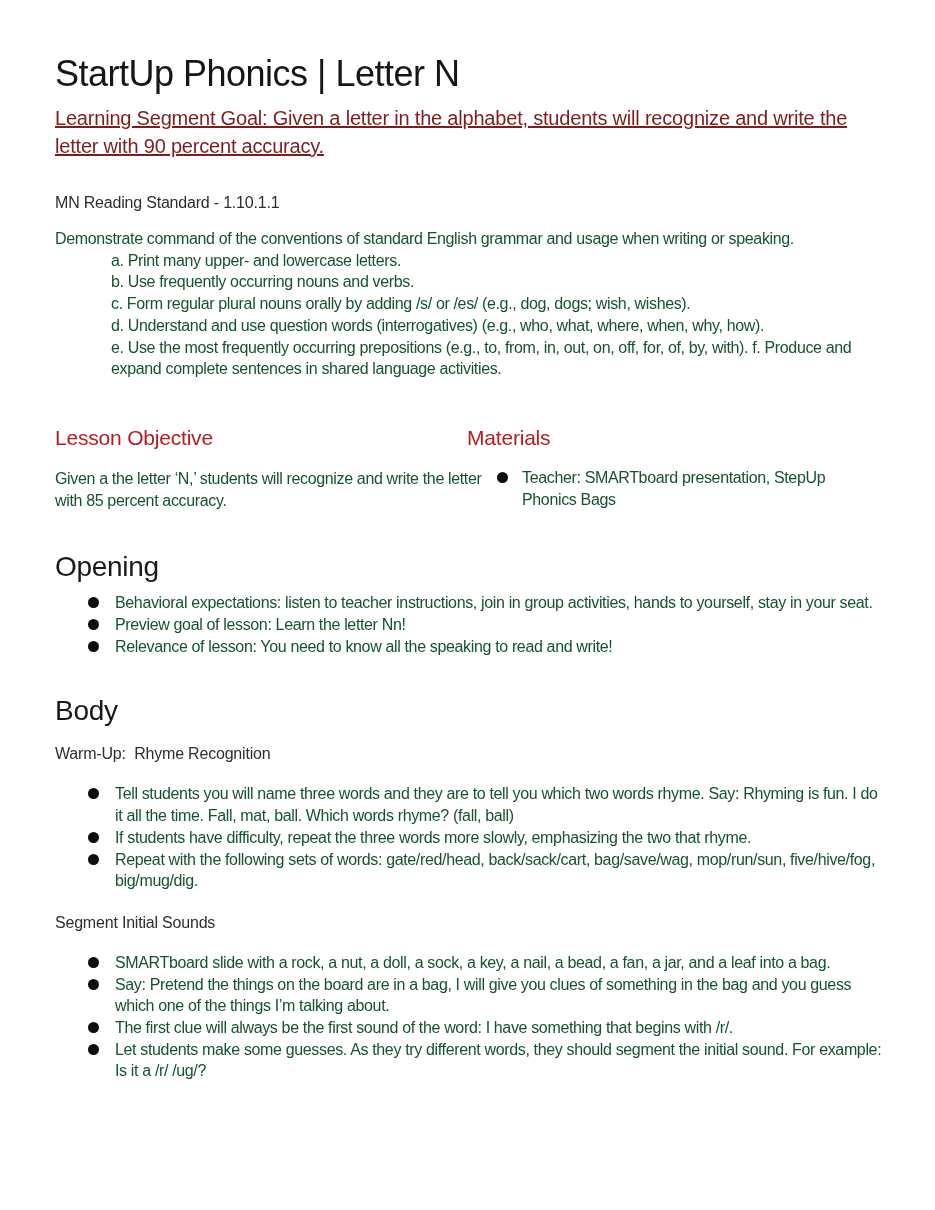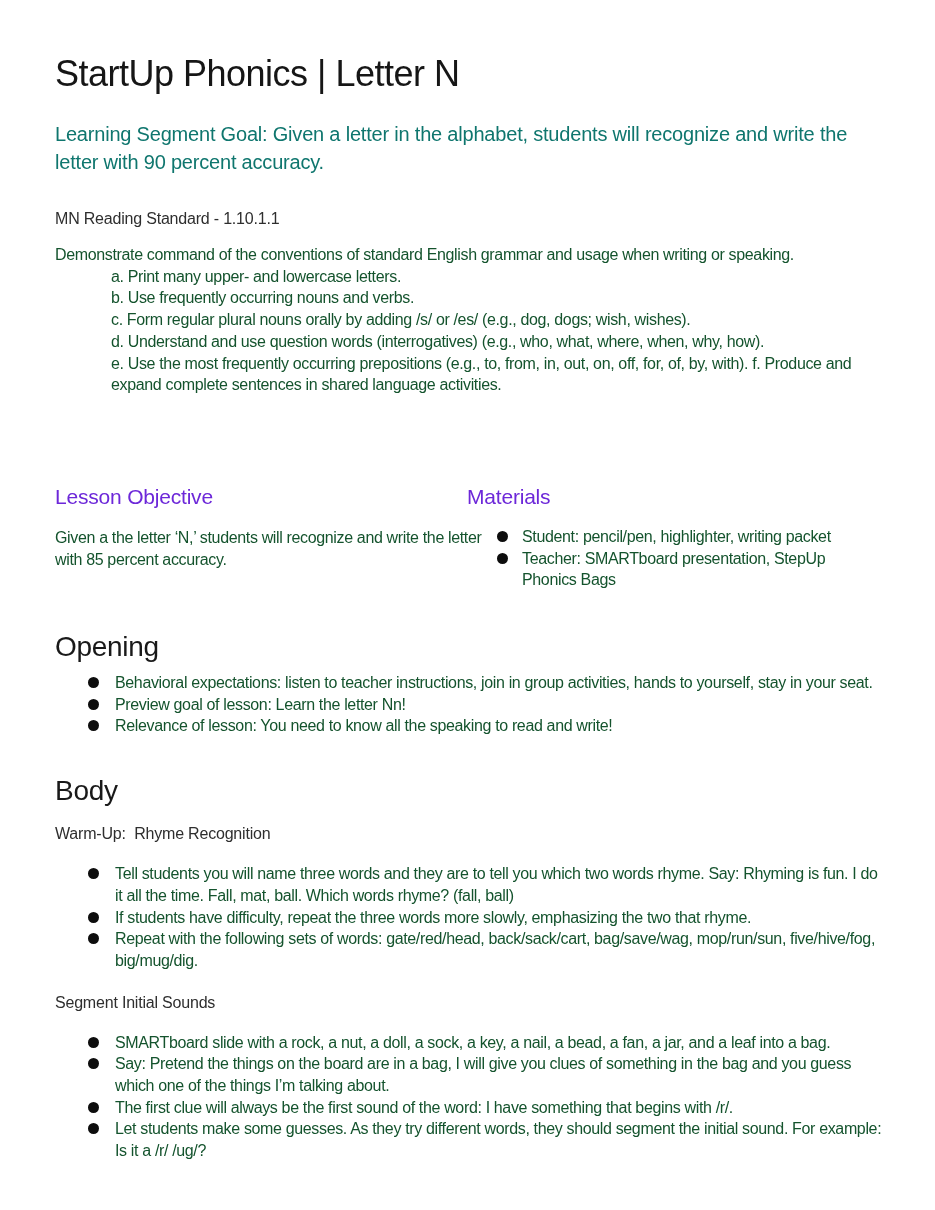--- a/index.html
+++ b/index.html
@@ -16,26 +16,27 @@
   }
   .doc-title {
     margin-top: 52px;
     font-size: 36px;
     font-weight: 400;
     letter-spacing: -0.5px;
     color: #161616;
     line-height: 44px;
   }
   .subtitle {
-    margin-top: 24px;
+    margin-top: 8px;
     font-size: 20px;
     line-height: 28px;
-    color: #0f766e;
+    color: #7f1d1d;
     letter-spacing: -0.2px;
     max-width: 830px;
+    text-decoration: underline;
   }
   .h3 {
     font-size: 16px;
     font-weight: 400;
     color: #2e2e2e;
     letter-spacing: -0.2px;
     line-height: 26px;
     white-space: pre-wrap;
   }
   .standard-heading { margin-top: 30px; }
@@ -49,24 +50,23 @@
   .lettered-list { margin-left: 56px; max-width: 776px; }
   .lettered-item { }
   .two-col {
     margin-top: 44px;
     display: grid;
     grid-template-columns: 412px 1fr;
   }
   .col-h {
     font-size: 21px;
     font-weight: 400;
-    color: #6d28d9;
+    color: #b91c1c;
     letter-spacing: -0.2px;
     line-height: 27px;
-    margin-top: 43px;
   }
   .objective-text { margin-top: 17px; width: 450px; }
   .blist { list-style: none; }
   .blist li {
     display: flex;
     align-items: flex-start;
   }
   .dot {
     flex: 0 0 11px;
     width: 11px; height: 11px;
@@ -112,24 +112,20 @@
   </section>
 
   <div class="two-col">
     <div class="col">
       <h2 class="col-h">Lesson Objective</h2>
       <p class="body-text objective-text">Given a the letter ‘N,’ students will recognize and write the letter with 85 percent accuracy.</p>
     </div>
     <div class="col">
       <h2 class="col-h">Materials</h2>
       <ul class="blist materials-list">
-          <li>
-          <span class="dot"></span>
-          <span class="body-text li-text">Student: pencil/pen, highlighter, writing packet</span>
-        </li>
           <li>
           <span class="dot"></span>
           <span class="body-text li-text">Teacher: SMARTboard presentation, StepUp Phonics Bags</span>
         </li>
         </ul>
     </div>
   </div>
 
   <h1 class="section-h opening-h">Opening</h1>
   <ul class="blist main-list">

